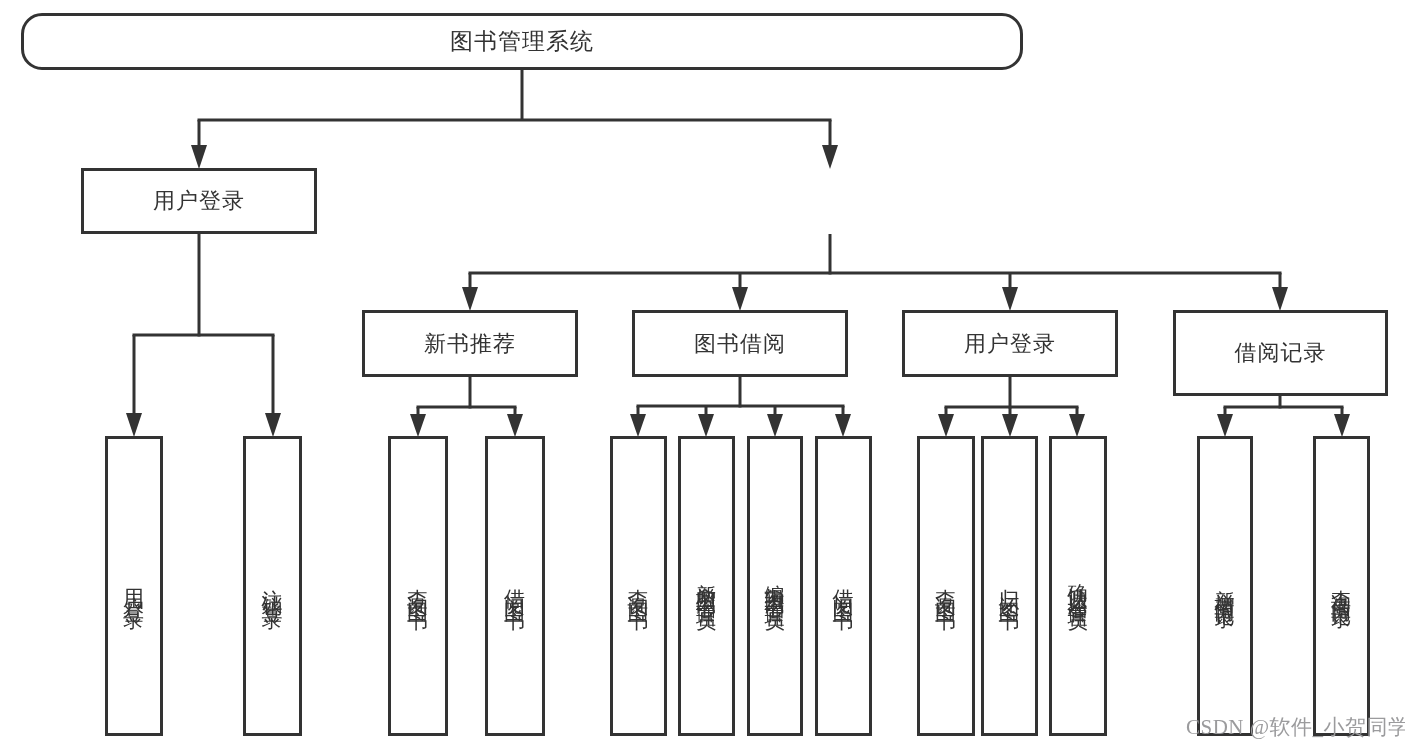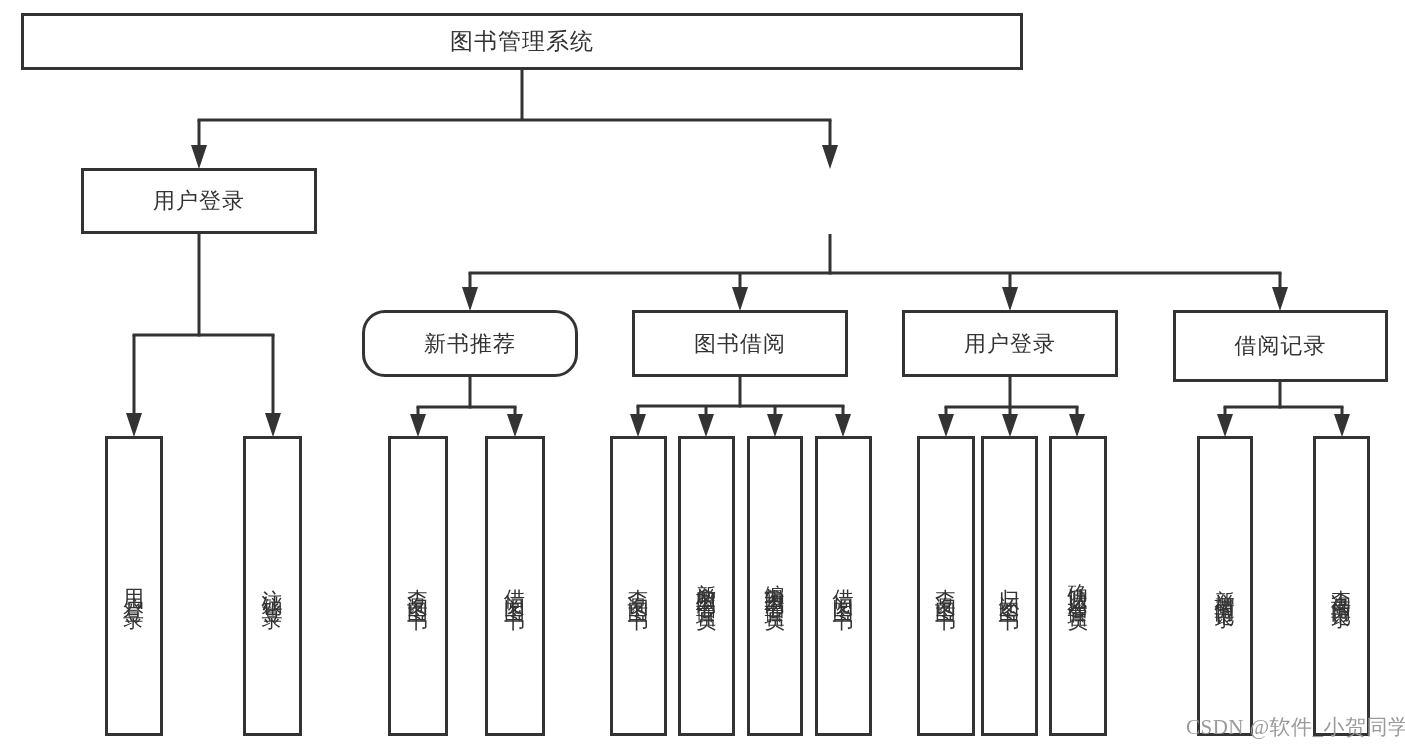--- a/index.html
+++ b/index.html
@@ -102,28 +102,28 @@
     <g>
       <line x1="1280" y1="377" x2="1280" y2="408.5"></line>
       <line x1="1223.5" y1="407" x2="1343.5" y2="407"></line>
       <line x1="1225" y1="407" x2="1225" y2="420"></line>
       <line x1="1342" y1="407" x2="1342" y2="420"></line>
       <polygon points="1217,414 1233,414 1225,437" fill="#333333" stroke="none"></polygon>
       <polygon points="1334,414 1350,414 1342,437" fill="#333333" stroke="none"></polygon>
     </g>
   </svg>
 
-  <div class="node root" style="left:21px;top:13px;width:1002px;height:57px;">图书管理系统</div>
+  <div class="node root" style="left:21px;top:13px;width:1002px;height:57px;border-radius:21px;">图书管理系统</div>
 
   <div class="node" style="left:81px;top:168px;width:236px;height:66px;">用户登录</div>
 
-  <div class="node" style="left:362px;top:310px;width:216px;height:67px;border-radius:23px;">新书推荐</div>
+  <div class="node" style="left:362px;top:310px;width:216px;height:67px;">新书推荐</div>
   <div class="node" style="left:632px;top:310px;width:216px;height:67px;">图书借阅</div>
   <div class="node" style="left:902px;top:310px;width:216px;height:67px;">用户登录</div>
-  <div class="node" style="left:1173px;top:310px;width:215px;height:72px;">借阅记录</div>
+  <div class="node" style="left:1173px;top:310px;width:215px;height:86px;">借阅记录</div>
 
   <div class="leaf" style="left:105px;top:436px;width:58px;height:300px;">
     <span class="vtext">用户登录</span>
   </div>
   <div class="leaf" style="left:243px;top:436px;width:59px;height:300px;">
     <span class="vtext">注销登录</span>
   </div>
 
   <div class="leaf" style="left:388px;top:436px;width:60px;height:300px;">
     <span class="vtext">查询图书</span>

